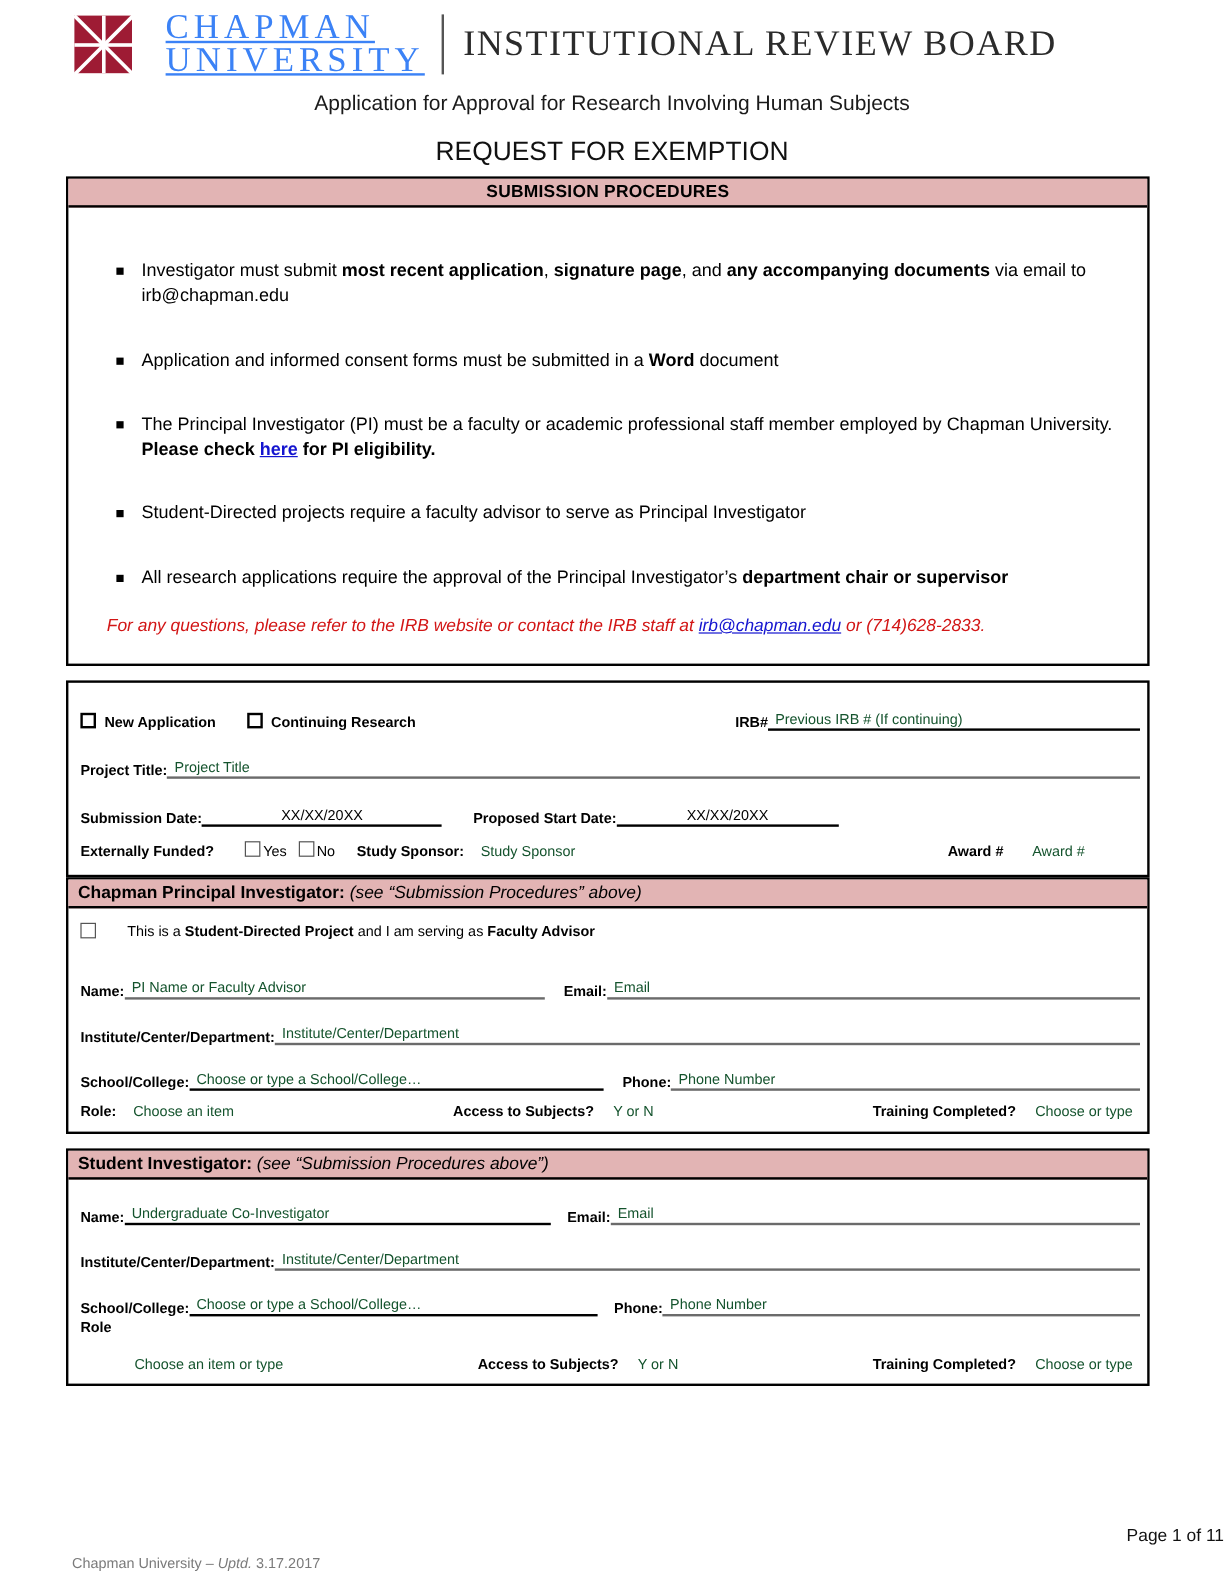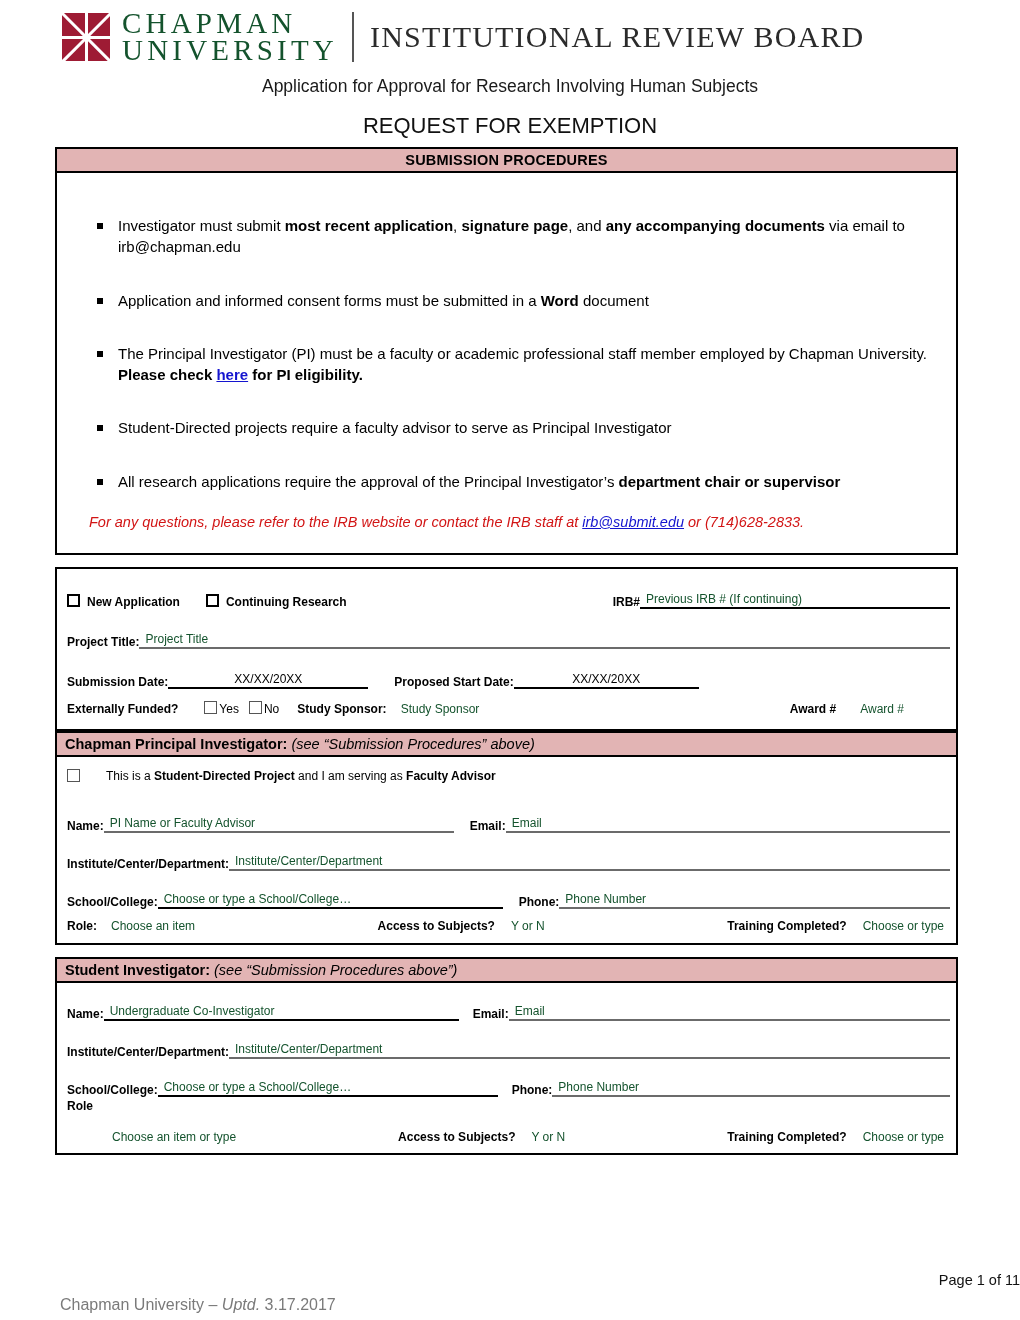--- a/index.html
+++ b/index.html
@@ -46,22 +46,23 @@
   .logo-mark .v  { left: 23px; top: 0;   width: 2.5px; height: 48px; }
   .logo-mark .h  { top: 23px;  left: 0;  width: 48px;  height: 2.5px; }
   .logo-mark .d1 { left: -10px; top: 23px; width: 69px; height: 2.5px;
                    transform: rotate(45deg); transform-origin: center; }
   .logo-mark .d2 { left: -10px; top: 23px; width: 69px; height: 2.5px;
                    transform: rotate(-45deg); transform-origin: center; }
 
   .logo-words {
     font-family: "Liberation Serif", serif;
     line-height: 0.93;
-    margin-left: 12px;
-    color: #14532d;
+    margin-left: 28px;
+    color: #3b82f6;
+    text-decoration: underline;
   }
   .logo-words .l1,
   .logo-words .l2 {
     font-size: 29px;
     letter-spacing: 4.2px;
     font-weight: 400;
     white-space: nowrap;
   }
   .logo-divider {
     width: 2px;
@@ -177,21 +178,21 @@
     left: 0; right: 0;
     top: 1272px;
     text-align: right;
     font-size: 14.5px;
     color: #111;
   }
   .footer-note {
     position: absolute;
     left: 60px;
     top: 1296px;
-    font-size: 16px;
+    font-size: 12px;
     color: #7a7a7a;
   }
   .footer-note i { font-style: italic; }
 </style>
 </head>
 <body>
 
 <div class="page">
 
   <div class="header">
@@ -235,21 +236,21 @@
       <div class="bullet">
         <span class="sq"></span>
         <span class="txt">Student-Directed projects require a faculty advisor to serve as Principal Investigator</span>
       </div>
 
       <div class="bullet">
         <span class="sq"></span>
         <span class="txt"><span>All research applications require the approval of the Principal Investigator’s </span><span class="b">department chair or supervisor</span></span>
       </div>
 
-      <div class="note-red"><span>For any questions, please refer to the IRB website or contact the IRB staff at </span><a class="lnk" href="#">irb@submit.edu</a><span> or (714)628-2833.</span></div>
+      <div class="note-red"><span>For any questions, please refer to the IRB website or contact the IRB staff at </span><a class="lnk" href="#">irb@chapman.edu</a><span> or (714)628-2833.</span></div>
     </div>
   </div>
 
   <div class="box" style="margin-top:12px;">
 
     <div class="frow tall">
       <span class="nogrow"><span class="cbx"></span><span class="lbl">New Application</span></span>
       <span class="spacer"></span>
       <span class="nogrow"><span class="cbx"></span><span class="lbl">Continuing Research</span></span>
       <span style="flex:1 1 auto;"></span>

